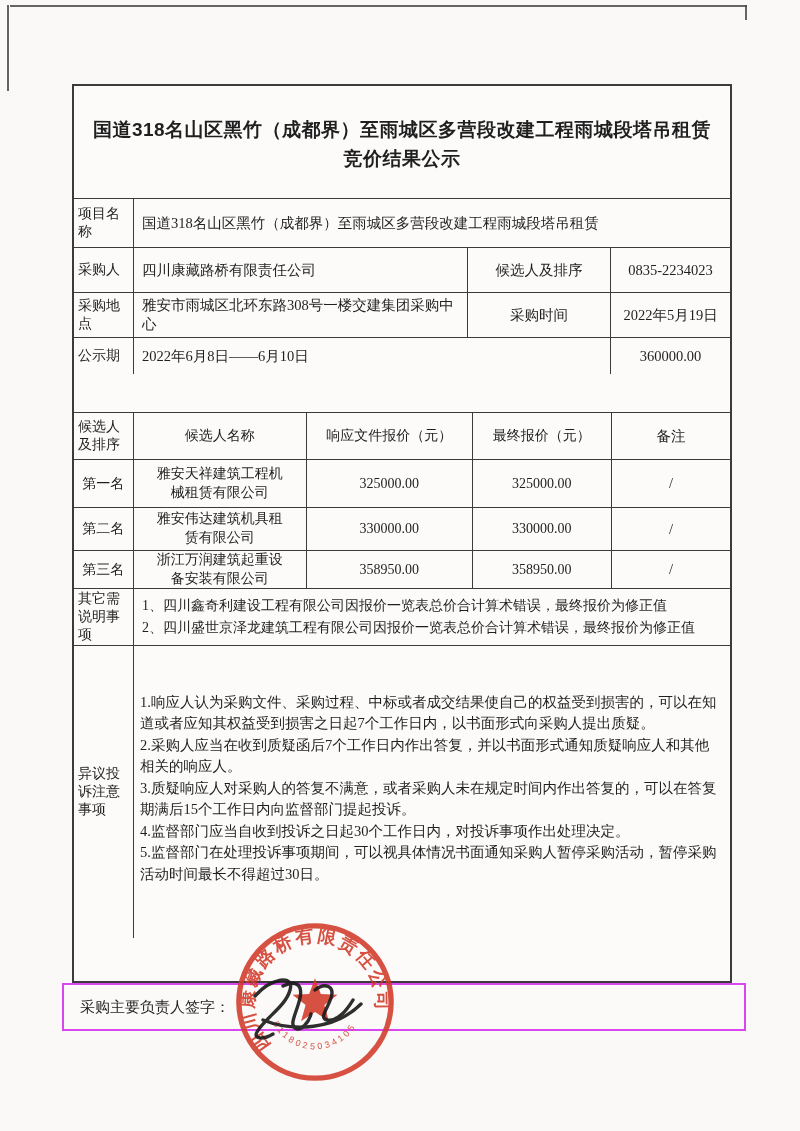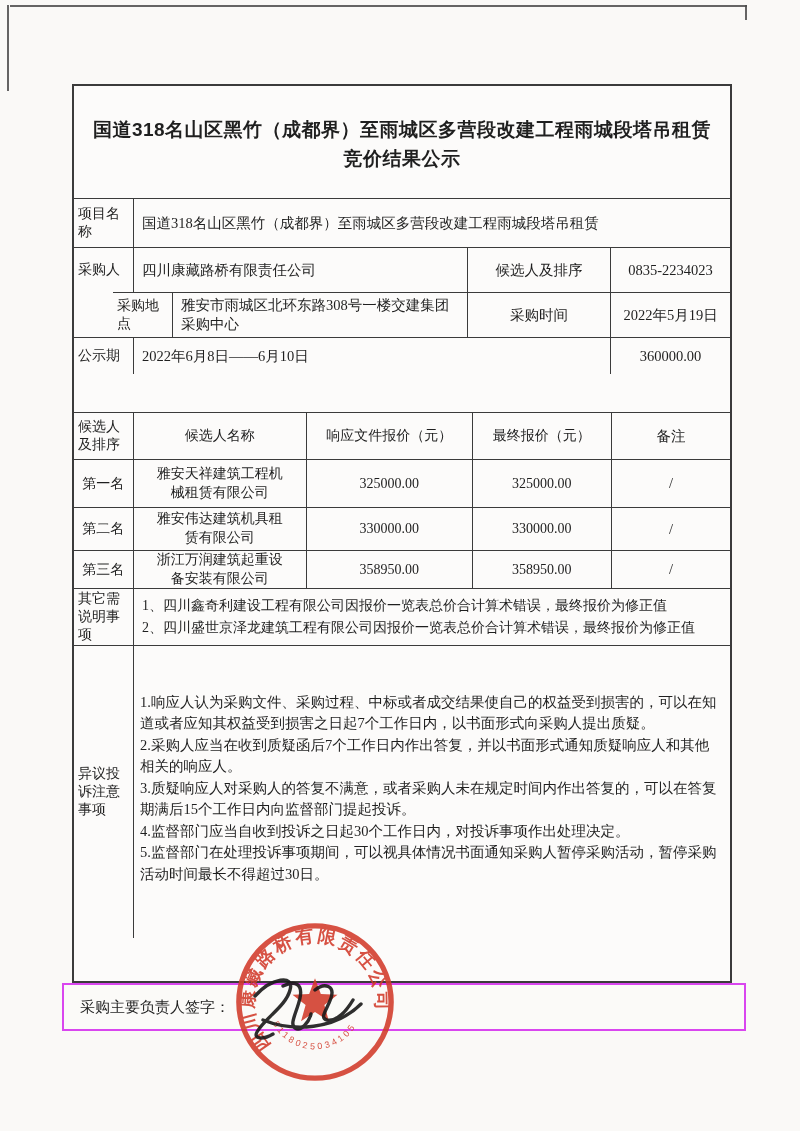--- a/index.html
+++ b/index.html
@@ -20,21 +20,21 @@
     position:absolute; left:72px; top:84px; width:660px; height:899px;
     border:2px solid #3b3b3b;
     background:rgba(255,255,255,.35);
   }
   .row { display:flex; border-top:1.5px solid #3b3b3b; }
   .row:first-child { border-top:none; }
   .cell { border-left:1.5px solid #3b3b3b; display:flex; align-items:center; overflow:hidden; }
   .cell:first-child { border-left:none; }
 
   .r-title   { height:112px; }
-  .r1 { height:49px; } .r2 { height:45px; } .r3 { height:45px;margin-left:39px; } .r4 { height:37px; }
+  .r1 { height:49px; } .r2 { height:45px; } .r3 { height:45px; } .r4 { height:37px; }
   .r-chead { height:47px;margin-top:38px; } .rc1 { height:48px; } .rc2 { height:43px; } .rc3 { height:38px; }
   .r-other { height:57px; } .r-sup { height:85px; } .r-obj { height:293px; }
 
   .c-label { width:59px; padding:2px 2px 2px 4px; font-size:14px; line-height:1.3; }
   .c-wide  { flex:1; padding:2px 8px; font-size:14.5px; }
   .c-mid   { width:143px; justify-content:center; font-size:14.5px; text-align:center; }
   .c-last  { width:120px; justify-content:center; font-size:14.5px; text-align:center; }
   .c-rank  { width:59px; justify-content:center; font-size:14px; text-align:center; padding:2px; }
   .c-name  { width:174px; justify-content:center; text-align:center; font-size:14px; padding:2px 19px; line-height:1.35; }
   .c-p1    { width:167px; justify-content:center; font-size:14px; }

